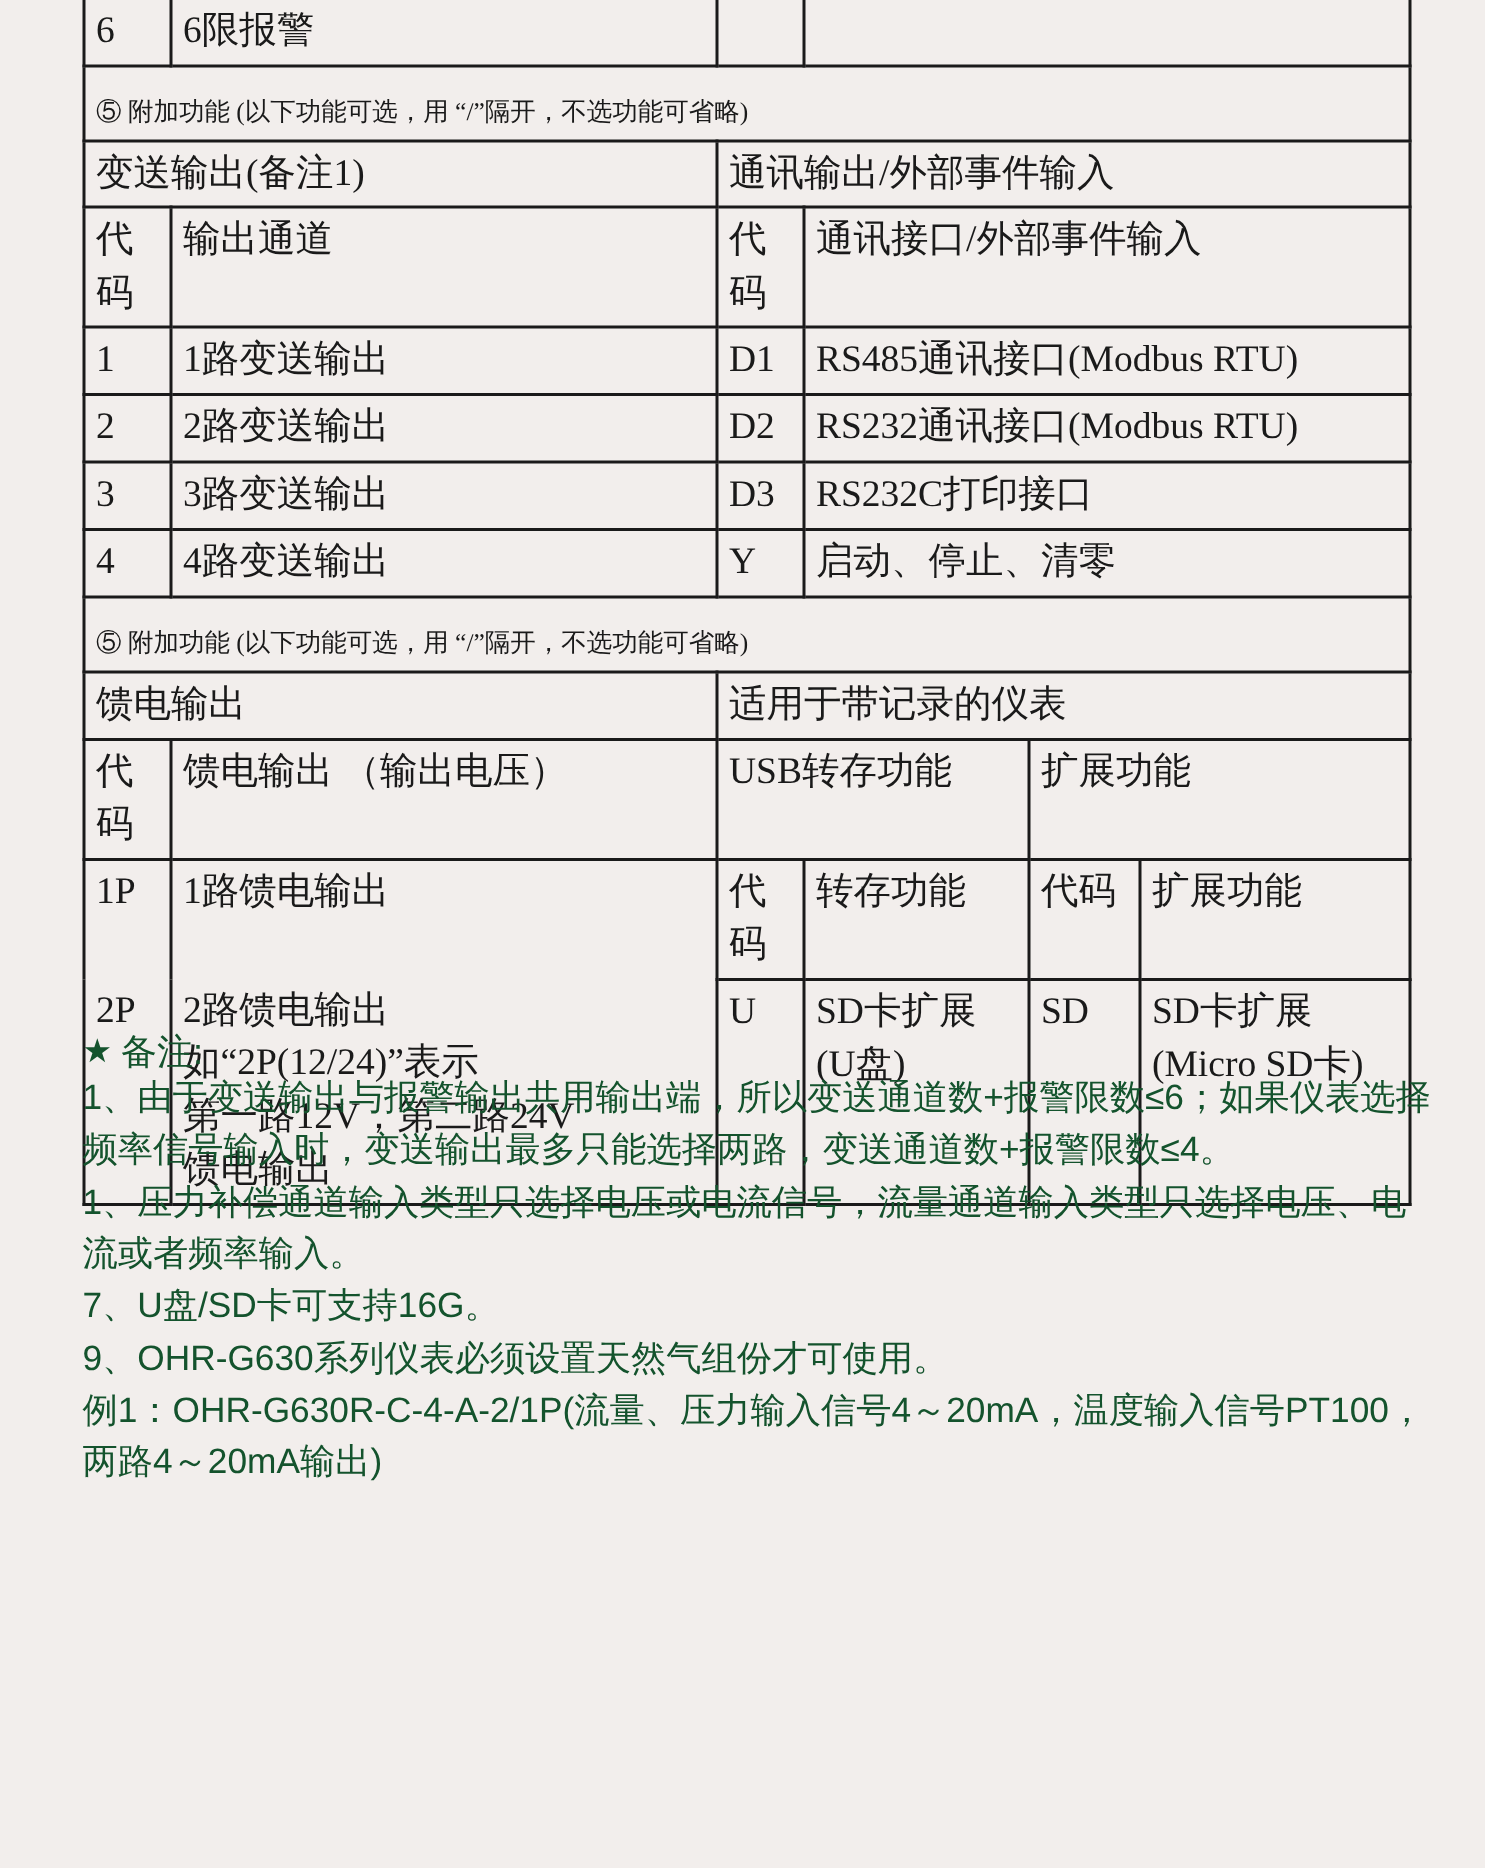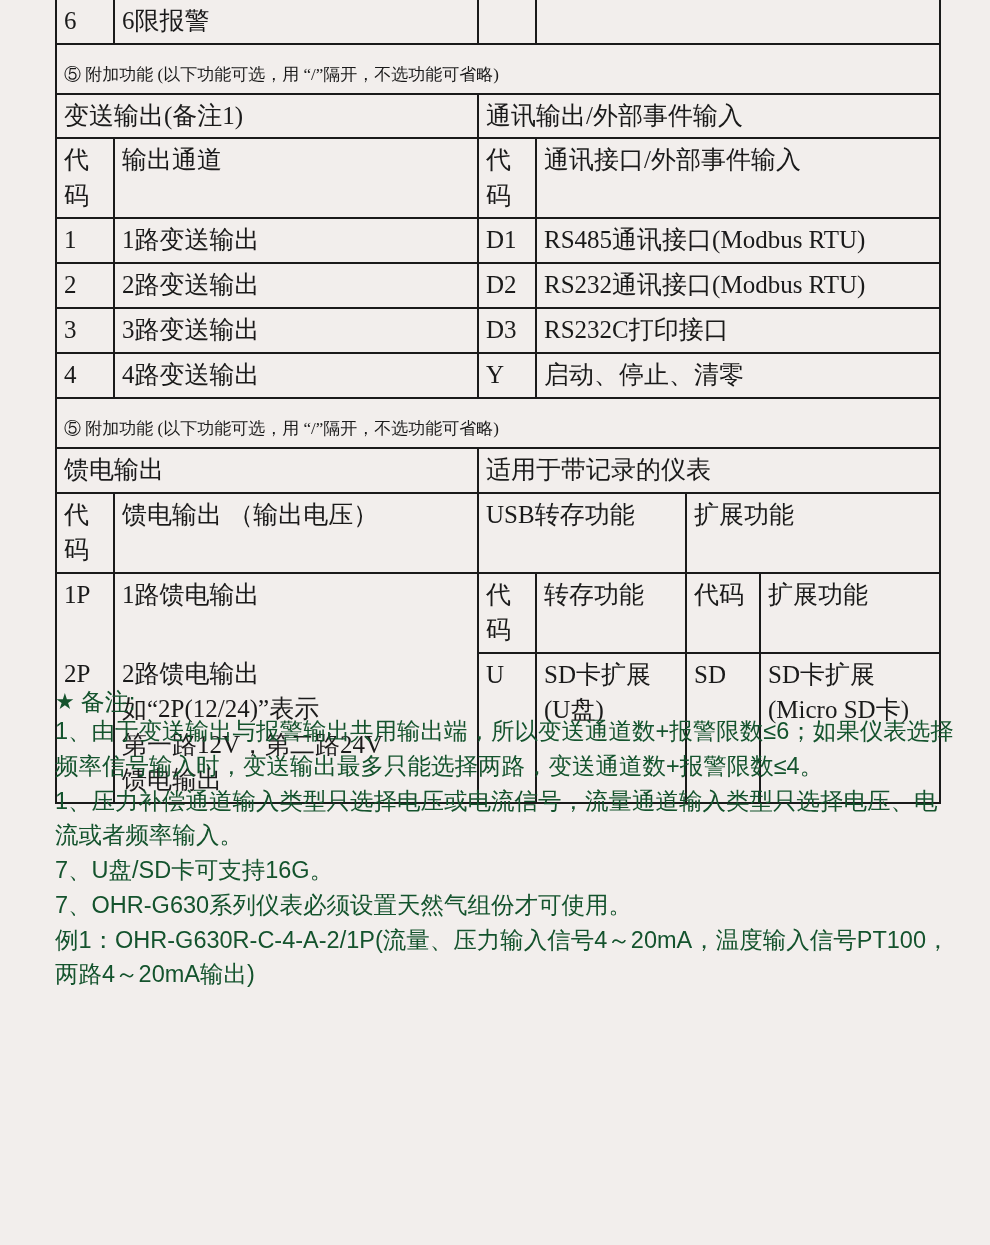--- a/index.html
+++ b/index.html
@@ -187,17 +187,17 @@
 馈电输出</td>
     </tr>
   </tbody>
     </table>
 
   <div class="notes">
     <p class="note-head"><span class="star">★</span><span>备注:</span></p>
     <p class="note-line">1、由于变送输出与报警输出共用输出端，所以变送通道数+报警限数≤6；如果仪表选择频率信号输入时，变送输出最多只能选择两路，变送通道数+报警限数≤4。</p>
     <p class="note-line">1、压力补偿通道输入类型只选择电压或电流信号，流量通道输入类型只选择电压、电流或者频率输入。</p>
     <p class="note-line">7、U盘/SD卡可支持16G。</p>
-    <p class="note-line">7、OHR-G630系列仪表必须设置天然气组份才可使用。</p>
+    <p class="note-line">9、OHR-G630系列仪表必须设置天然气组份才可使用。</p>
     <p class="note-line">例1：OHR-G630R-C-4-A-2/1P(流量、压力输入信号4～20mA，温度输入信号PT100，两路4～20mA输出)</p>
   </div>
 
 </div>
 
 </body></html>

